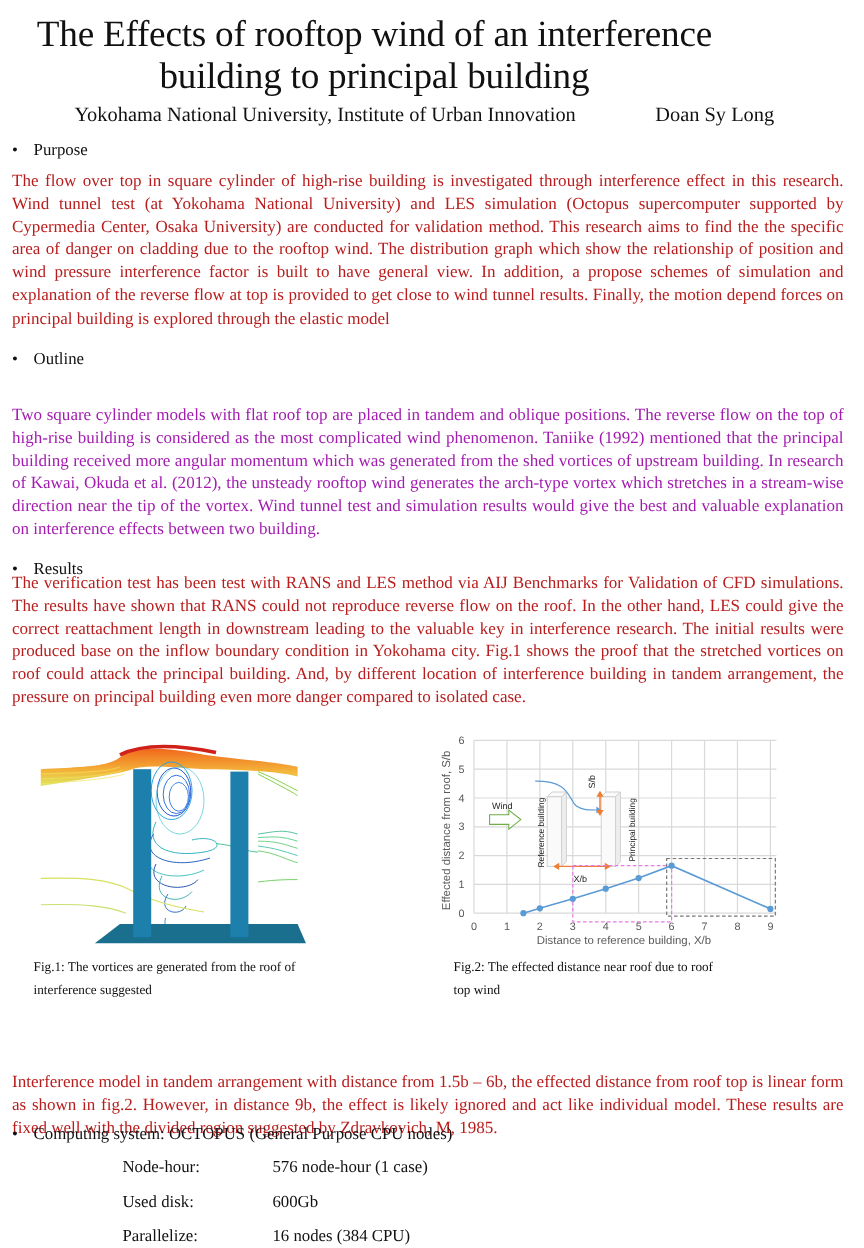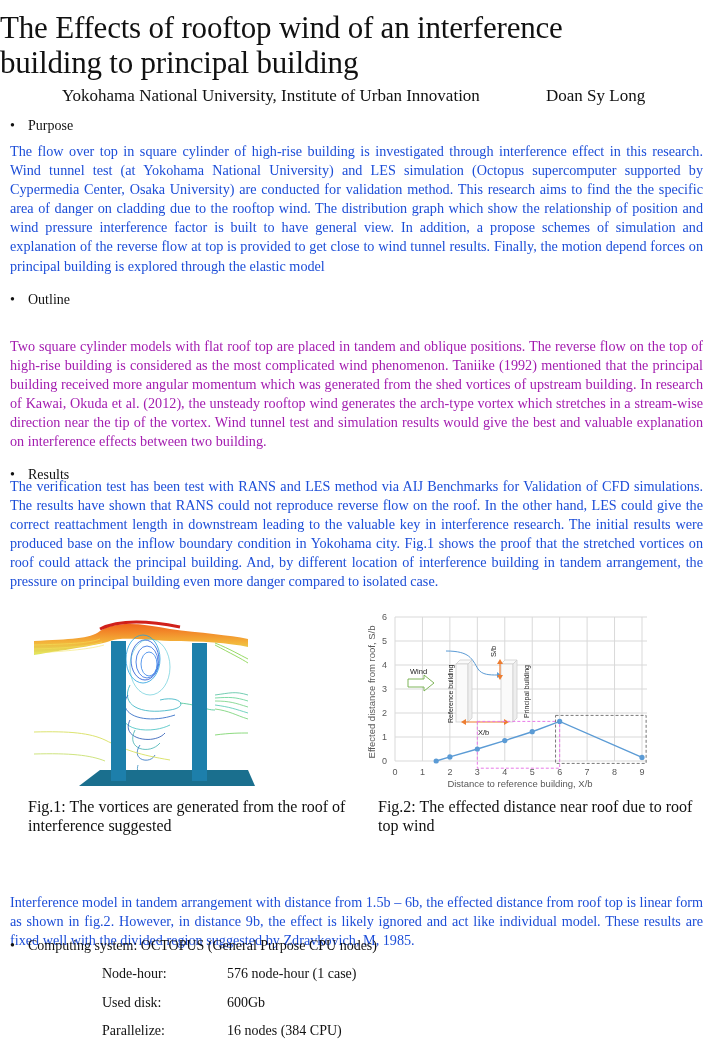--- a/index.html
+++ b/index.html
@@ -1,29 +1,29 @@
 <!DOCTYPE html>
 <html><head>
 <meta charset="utf-8">
 <style>
   html, body { margin: 0; padding: 0; background: #ffffff; }
   body { width: 720px; height: 1040px; position: relative; overflow: hidden;
          font-family: "Liberation Serif", "DejaVu Serif", serif; color: #111; }
-  .title { position: absolute; left: 0; top: 10px; width: 624px; text-align: left;
+  .title { position: absolute; left: 0; top: 10px; width: 624px; text-align: center;
            font-size: 31px; line-height: 35px; color: #111; letter-spacing: -0.2px; }
   .affil { position: absolute; left: 62px; top: 86px; font-size: 17px; line-height: 20px; white-space: nowrap; }
   .author { position: absolute; left: 546px; top: 86px; font-size: 17px; line-height: 20px; white-space: nowrap; }
   .bullet { position: absolute; left: 10px; font-size: 14px; line-height: 18px; white-space: nowrap; }
   .bullet .dot { display: inline-block; width: 18px; }
   .para { position: absolute; left: 10px; width: 693px; font-size: 14.2px; line-height: 19.1px;
-          text-align: justify; text-align-last: left; color: #1d4ed8; }
+          text-align: justify; text-align-last: left; color: #b91c1c; }
   .para.gray { color: #a21caf; margin-top: 20px; }
   .fig1 { position: absolute; left: 30px; top: 615px; width: 300px; height: 175px; }
   .fig2 { position: absolute; left: 360px; top: 607px; width: 310px; height: 185px; }
-  .caption { position: absolute; font-size: 16px; line-height: 19px; }
+  .caption { position: absolute; font-size: 11px; line-height: 19px; }
   .spec-row { position: absolute; font-size: 14px; line-height: 18px; white-space: nowrap; }
   .spec-label { position: absolute; left: 82px; margin-left: 20px; }
   .spec-value { position: absolute; left: 227px; }
   svg text { font-family: "Liberation Sans", "DejaVu Sans", sans-serif; }
 </style>
 </head>
 <body>
 
 <div class="title">
   <div>The Effects of rooftop wind of an interference</div>

